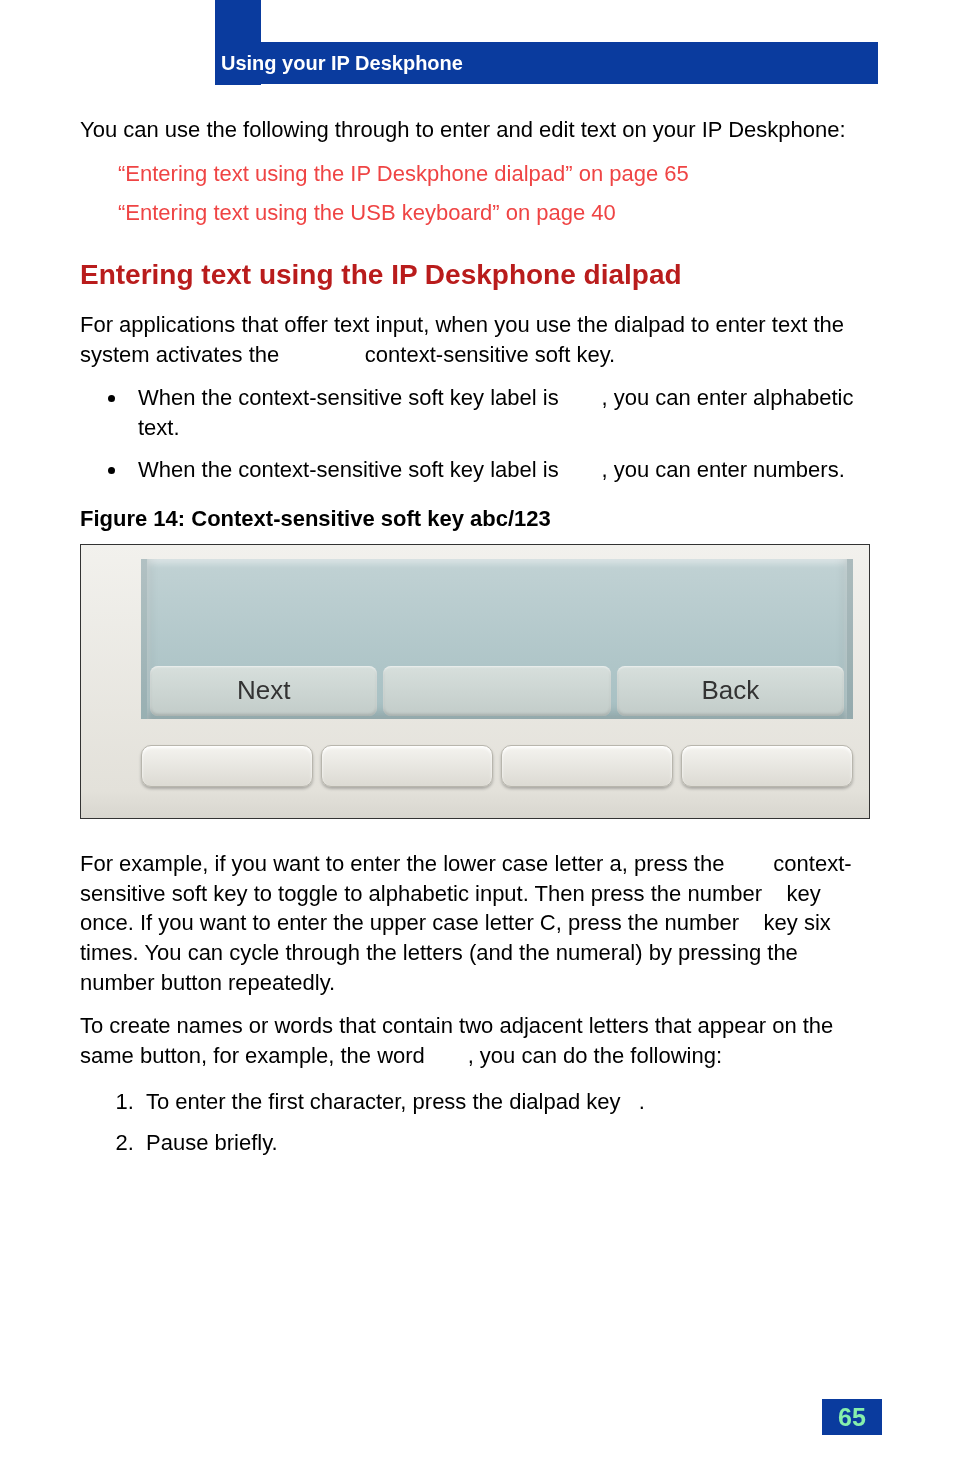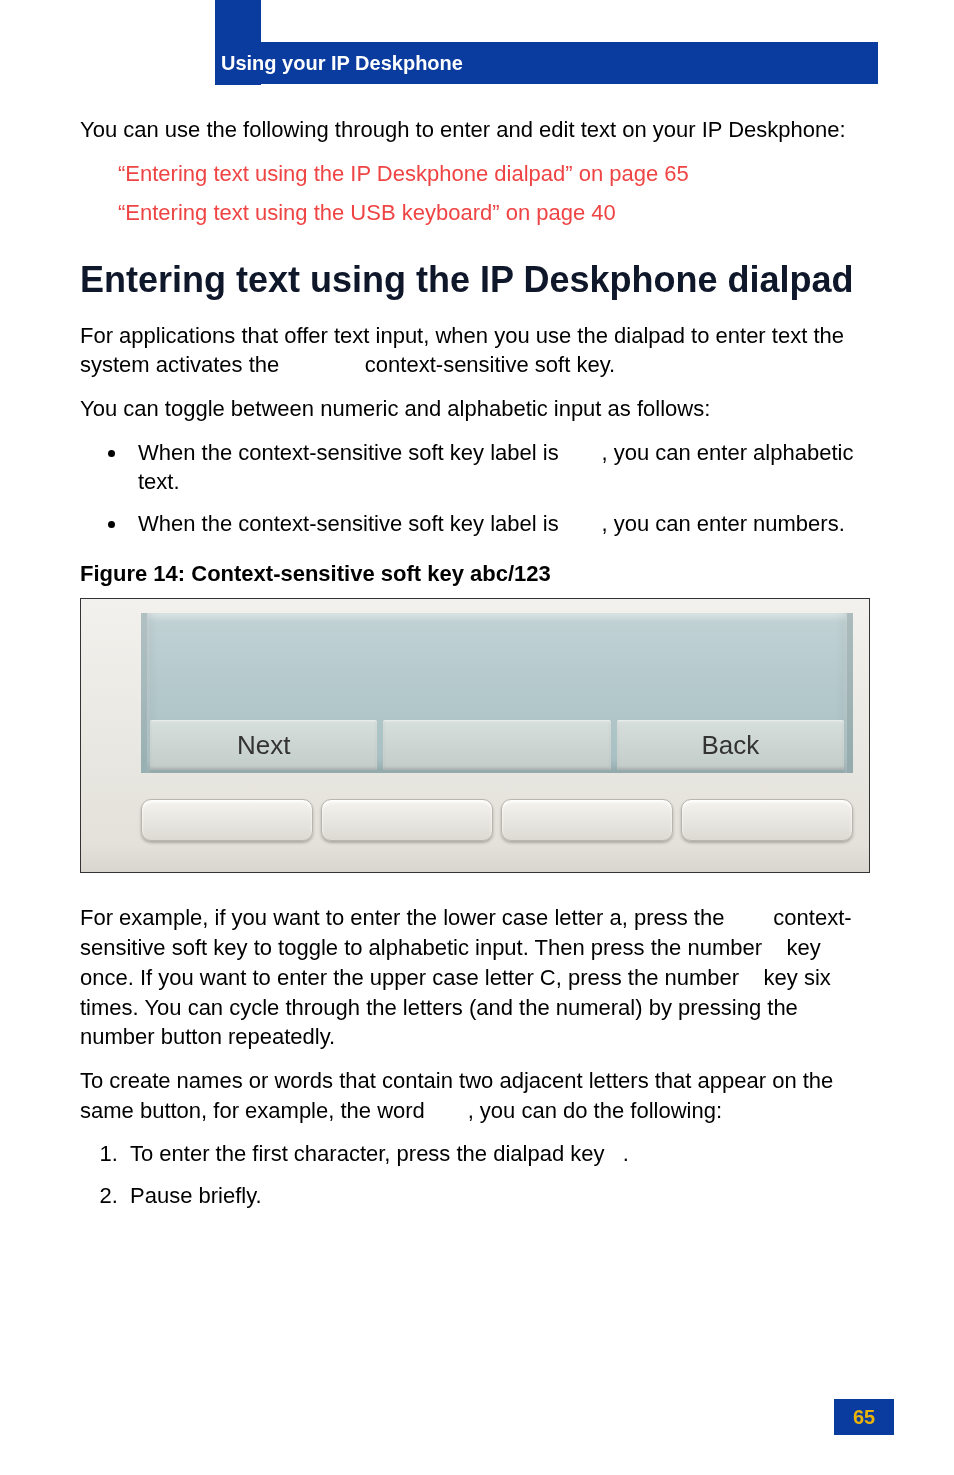--- a/index.html
+++ b/index.html
@@ -54,24 +54,24 @@
   }
   .links {
     margin-left: 38px;
     color: #ef4444;
     margin-bottom: 10px;
   }
   .links div {
     margin-bottom: 10px;
   }
   h2.section-title {
-    color: #0f172a;
-    font-family: Arial, Helvetica, sans-serif;
-    font-weight: bold;
-    font-size: 36px;
+    color: #b91c1c;
+    font-family: Arial, Helvetica, sans-serif;
+    font-weight: bold;
+    font-size: 28px;
     margin: 28px 0 16px 0;
   }
   ul.bullets {
     list-style: disc;
     margin: 0 0 20px 0;
     padding-left: 48px;
   }
   ul.bullets li {
     margin-bottom: 12px;
     padding-left: 10px;
@@ -114,21 +114,21 @@
   .softkey-label {
     flex: 1;
     margin: 3px;
     background: linear-gradient(#d7dfdc, #c2ccc9);
     display: flex;
     align-items: center;
     justify-content: center;
     font-size: 26px;
     color: #333;
     font-family: "Segoe UI", Arial, sans-serif;
-    border-radius: 2px;
+    border-radius: 8px;
     box-shadow: inset 0 1px 2px rgba(255,255,255,0.6), inset 0 -2px 3px rgba(0,0,0,0.15);
     text-align: right;
   }
   .softkey-label.dim {
     color: #9db0af;
   }
   .button-row {
     position: absolute;
     top: 200px;
     left: 60px;
@@ -139,37 +139,37 @@
   }
   .hw-button {
     flex: 1;
     height: 100%;
     border-radius: 10px;
     background: linear-gradient(#f4f3ef, #dcdad3);
     border: 1px solid #b8b6ad;
     box-shadow: inset 0 2px 3px #fff, 0 2px 3px rgba(0,0,0,0.25);
   }
   ol.steps {
-    margin: 0;
+    margin: 16px;
     padding-left: 44px;
   }
   ol.steps li {
     margin-bottom: 12px;
     padding-left: 6px;
   }
   .page-number-box {
     position: absolute;
     bottom: 40px;
-    right: 60px;
+    right: 72px;
     width: 60px;
     height: 36px;
     background: #0a3b9e;
-    color: #eab308;
-    font-weight: bold;
-    font-size: 20px;
+    color: #86efac;
+    font-weight: bold;
+    font-size: 25px;
     display: flex;
     align-items: center;
     justify-content: center;
   }
 </style>
 </head>
 <body>
 
 <div class="page">
 
@@ -184,21 +184,20 @@
 
     <div class="links">
       <div>“Entering text using the IP Deskphone dialpad” on page 65</div>
       <div>“Entering text using the USB keyboard” on page 40</div>
     </div>
 
     <h2 class="section-title">Entering text using the IP Deskphone dialpad</h2>
 
     <div class="para">For applications that offer text input, when you use the dialpad to enter text the system activates the &nbsp;&nbsp;&nbsp;&nbsp;&nbsp;&nbsp;&nbsp;&nbsp;&nbsp;&nbsp;&nbsp;&nbsp; context-sensitive soft key.</div>
 
-    <div class="para">You can toggle between numeric and alphabetic input as follows:</div>
 
     <ul class="bullets">
       <li>When the context-sensitive soft key label is &nbsp;&nbsp;&nbsp;&nbsp;&nbsp;&nbsp;, you can enter alphabetic text.</li>
       <li>When the context-sensitive soft key label is &nbsp;&nbsp;&nbsp;&nbsp;&nbsp;&nbsp;, you can enter numbers.</li>
     </ul>
 
     <div class="figure-caption">Figure 14: Context-sensitive soft key abc/123</div>
 
     <div class="figure-box">
       <div class="screen">

